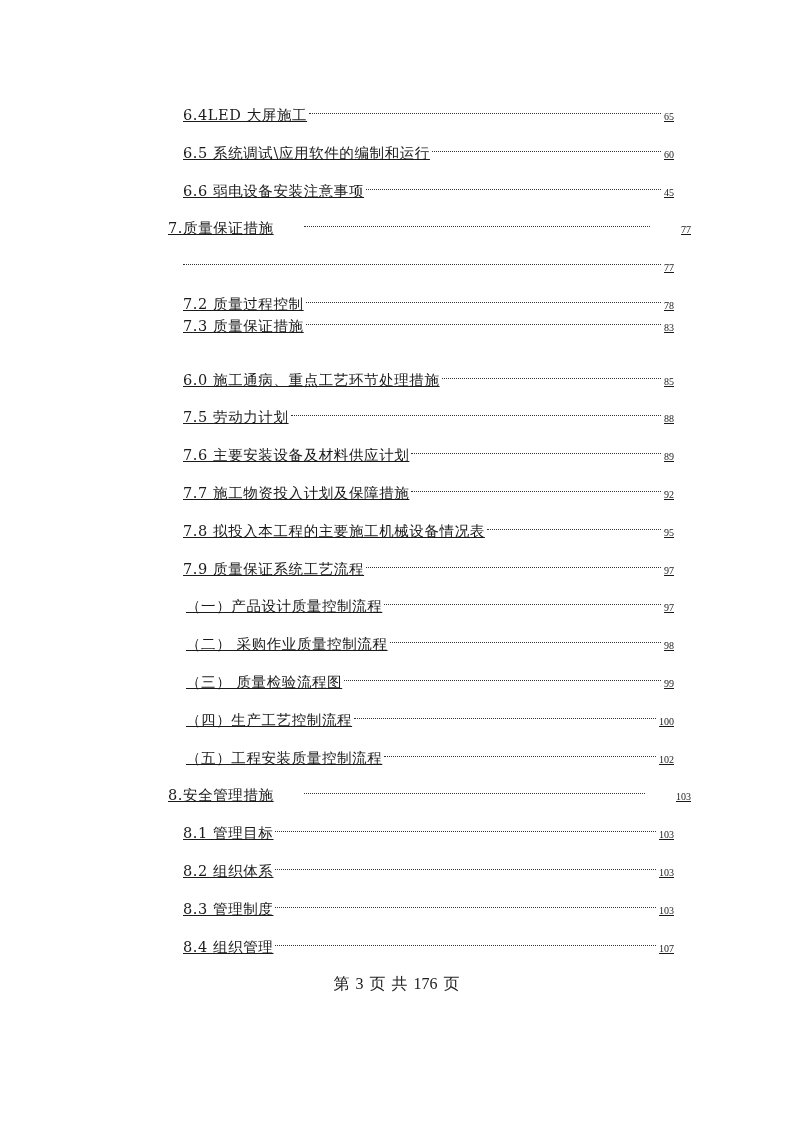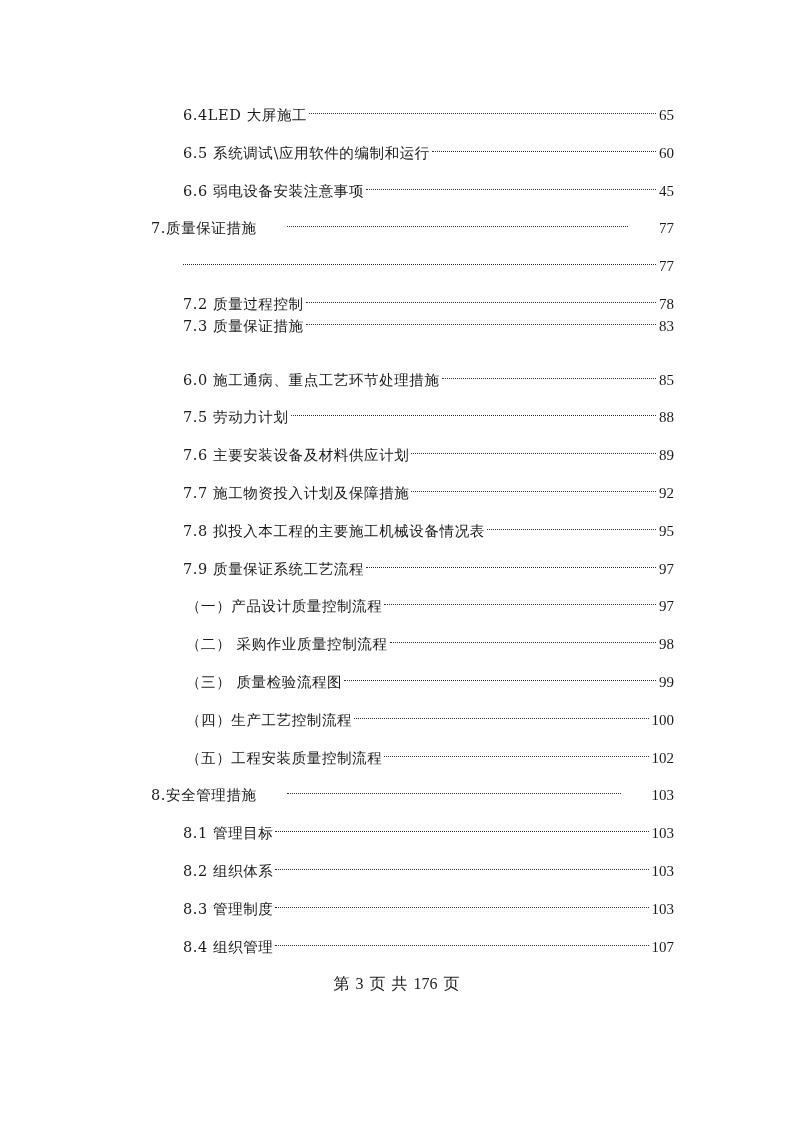--- a/index.html
+++ b/index.html
@@ -30,22 +30,23 @@
     }
     .toc-row {
       position: absolute;
       height: 24px;
       display: flex;
       align-items: baseline;
       font-size: 14.5px;
       line-height: 24px;
       white-space: nowrap;
       cursor: pointer;
-    }
-    .toc-row.l1 { left: 151px; width: 523px; gap: 28px; }
+      text-decoration: underline;
+    }
+    .toc-row.l1 { left: 168px; width: 523px; gap: 28px; }
     .toc-row.l2 { left: 183px; width: 491px; }
     .toc-row.l3 { left: 186px; width: 488px; }
     .toc-title {
       flex: 0 0 auto;
       letter-spacing: 0.6px;
       padding-right: 2px;
     }
     .toc-leader {
       flex: 1 1 auto;
       overflow: hidden;
@@ -55,21 +56,21 @@
     .toc-leader::before {
       content: "";
       position: absolute;
       left: 0; right: 2px;
       bottom: 6px;
       border-bottom: 1.4px dotted #333;
     }
     .toc-page {
       flex: 0 0 auto;
       font-family: "Liberation Serif", "DejaVu Serif", serif;
-      font-size: 15px;
+      font-size: 10px;
       padding-left: 1px;
     }
     .footer {
       position: absolute;
       top: 974px;
       left: 0;
       width: 793px;
       text-align: center;
       font-family: "Liberation Serif", "DejaVu Serif", serif;
       font-size: 16px;

